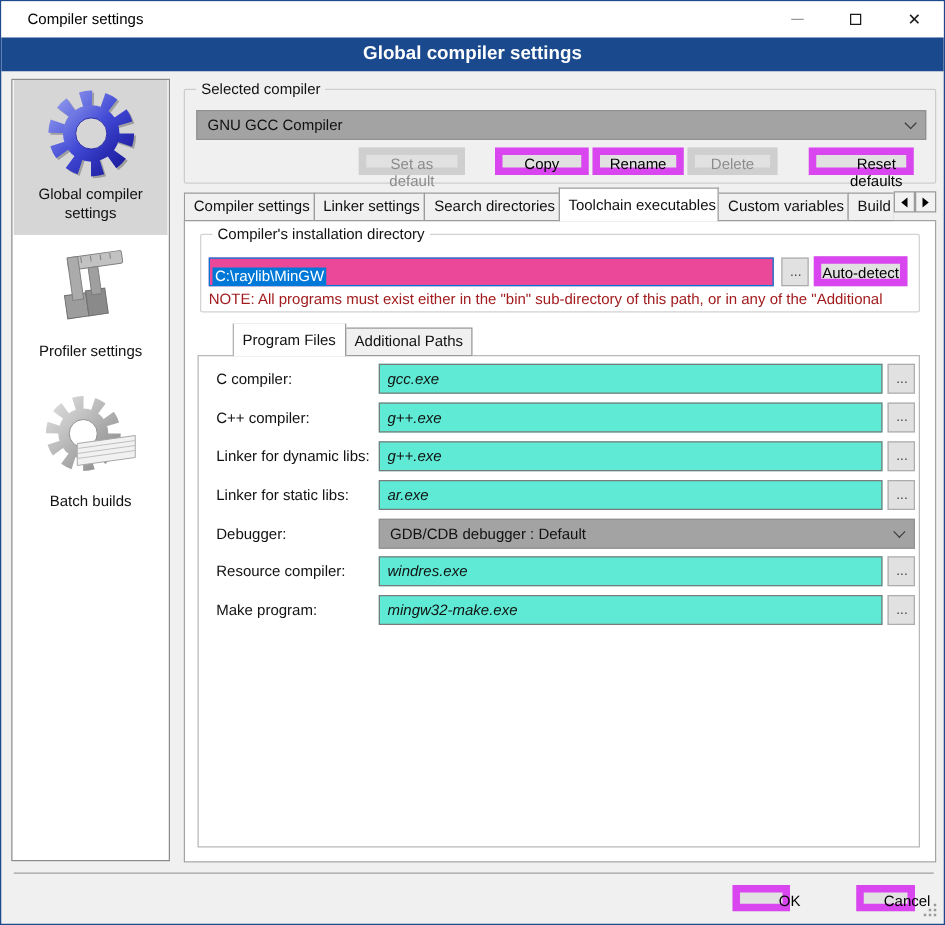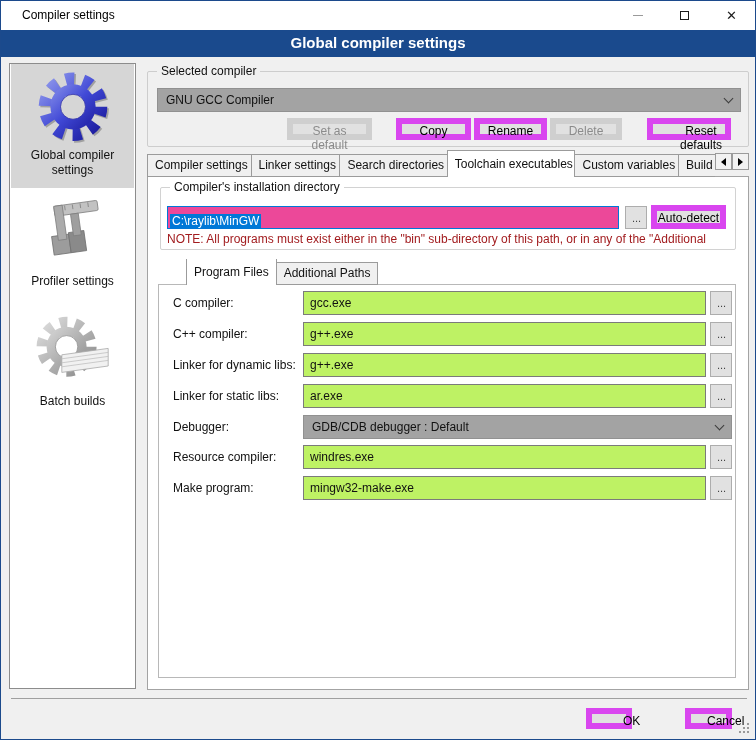--- a/index.html
+++ b/index.html
@@ -55,21 +55,21 @@
   .arr.r{border-left:5px solid #000;}
   .page{position:absolute;background:#fff;border:1px solid #a3a3a3;}
   
   .dirinput{position:absolute;background:#ec4899;border:1px solid #0078d7;display:flex;align-items:flex-end;padding:0 2px;overflow:hidden;}
   .dirsel{background:#0078d7;color:#fff;padding:0 2px;white-space:nowrap;}
   .note{position:absolute;color:#a21c1f;white-space:nowrap;overflow:hidden;}
   
   .frow{position:absolute;left:0;width:100%;height:24px;}
   .flabel{position:absolute;left:14px;top:0;line-height:24px;color:#111;}
   .finput{position:absolute;left:144px;top:0;width:403px;height:24px;border:1px solid #7b7b7b;
-          background:#bef264;font-family:"Liberation Sans",sans-serif;font-size:12px;padding:0 6px;color:#111;}
+          background:#5eead4;font-family:"Liberation Sans",sans-serif;font-size:12px;padding:0 6px;color:#111;font-style:italic;}
   .frow .dots{position:absolute;left:551px;top:0;}
   .frow .combo{position:absolute;left:144px;top:0;width:429px;height:24px;}
   
   .divider{position:absolute;left:10px;top:697px;width:736px;height:1px;background:#9f9f9f;}
   .footbtn{position:absolute;top:707px;height:21px;}
   .grip{position:absolute;right:4px;bottom:4px;width:12px;height:12px;}
   .grip::before{content:"";position:absolute;left:0;top:0;width:2px;height:2px;background:transparent;
     box-shadow:8px 0 #9a9a9a,4px 4px #9a9a9a,8px 4px #9a9a9a,0 8px #9a9a9a,4px 8px #9a9a9a,8px 8px #9a9a9a;}
 </style>
 </head>

